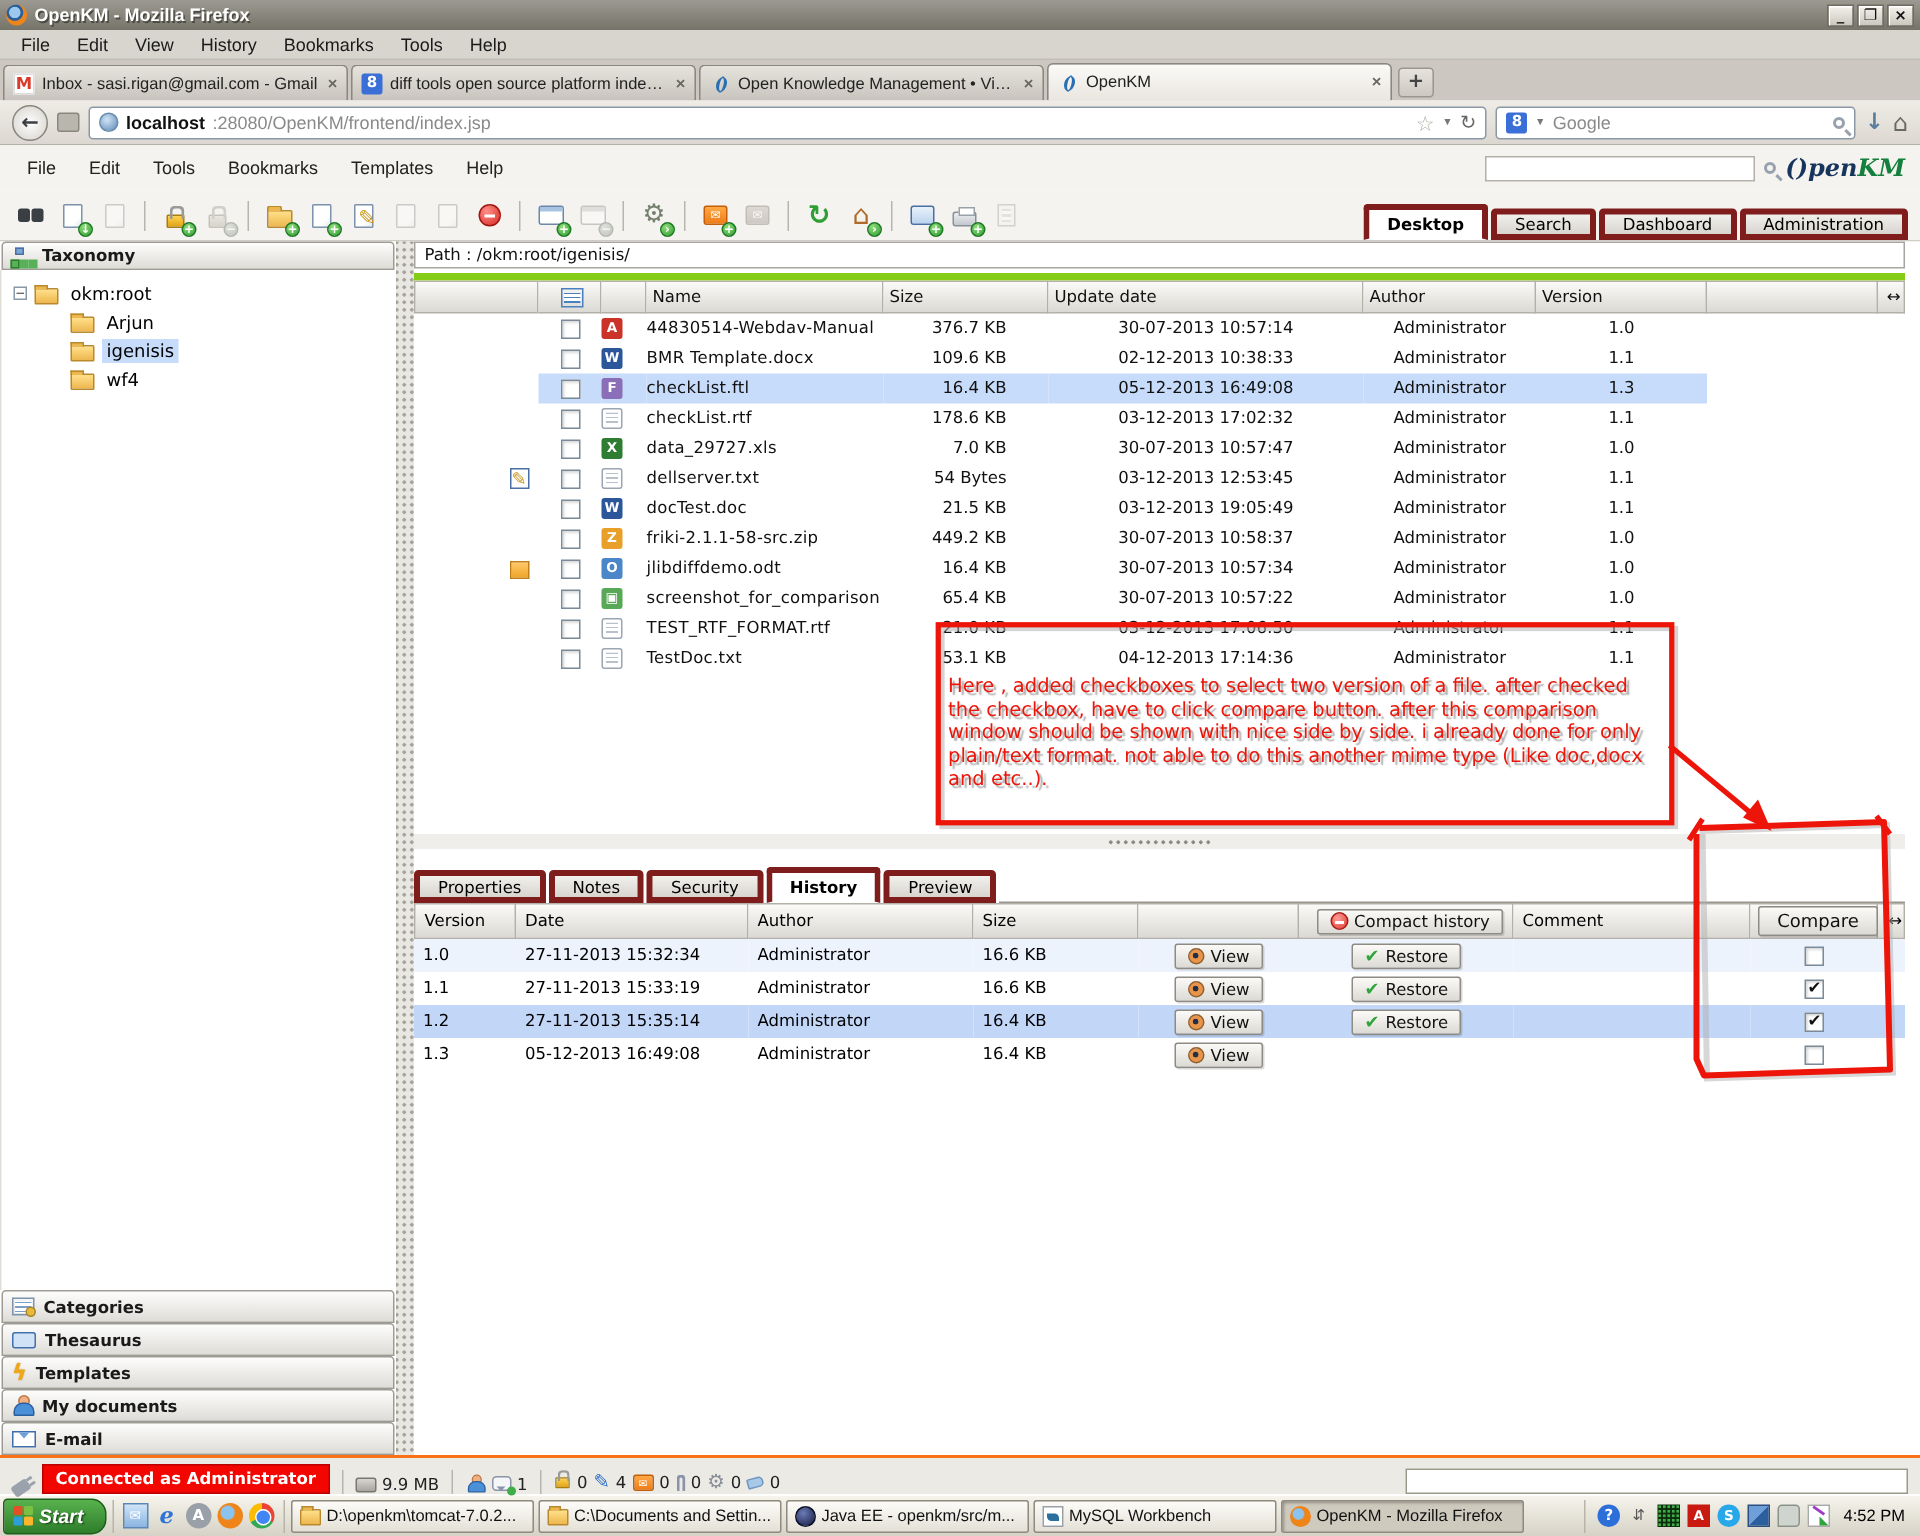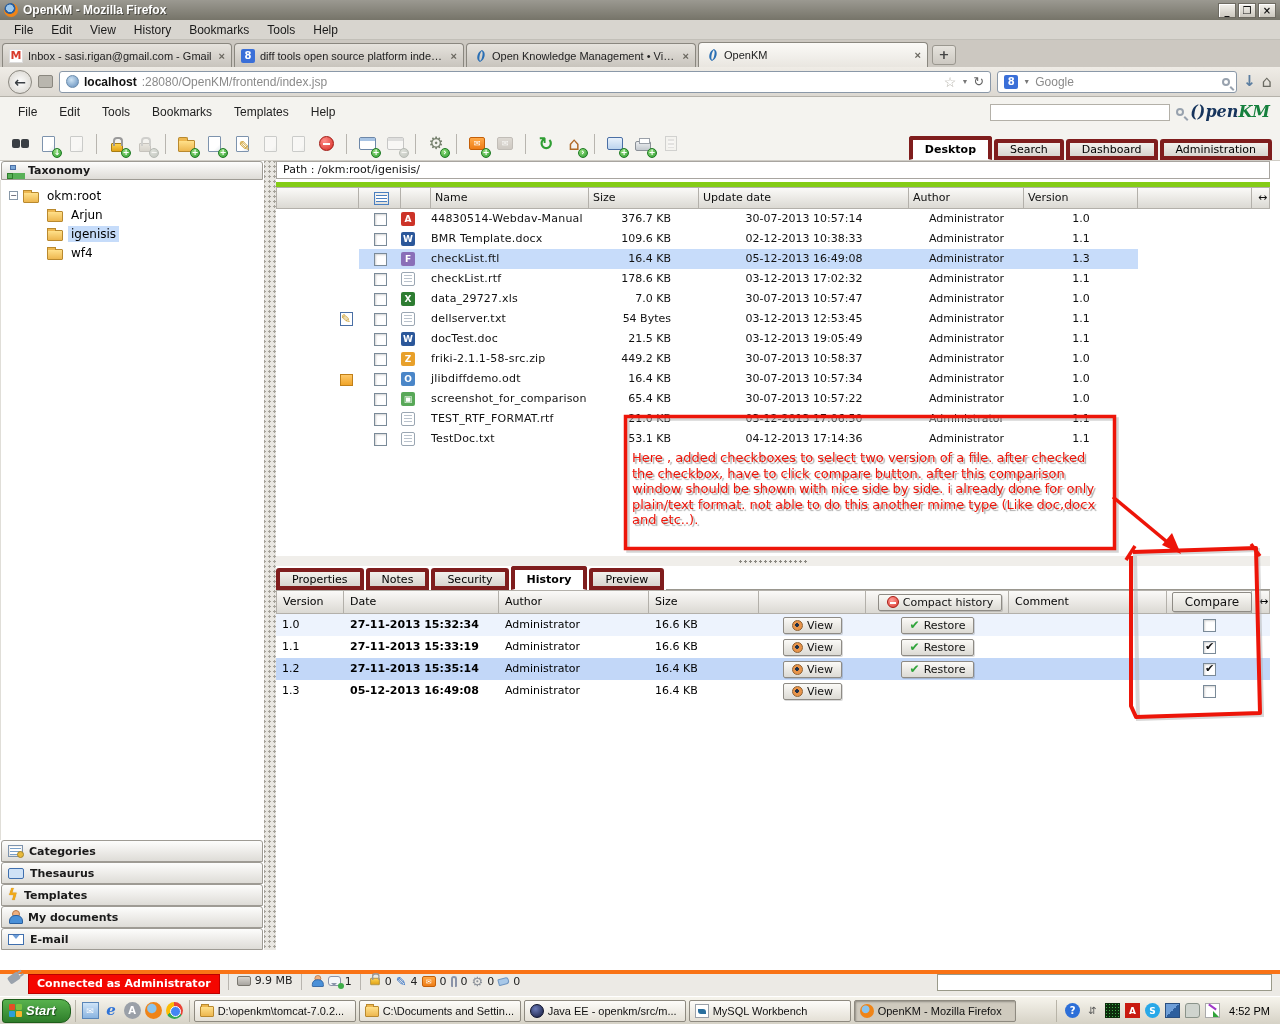--- a/index.html
+++ b/index.html
@@ -192,28 +192,28 @@
            padding:2px; background-color:#fff; border:1px solid #9aa6b2; color:transparent; }
   .flagico { width:13px; height:14px; }
   .flag-edit { background:#fff; border:1px solid #4a6fa5; position:relative; }
   .flag-edit::after { content:"✎"; position:absolute; left:0px; top:-1px; font:12px "DejaVu Sans",sans-serif; color:#c8961c; }
   .flag-note { background:linear-gradient(#ffc96a,#f0a428); border:1px solid #c07f18; height:12px; margin-top:1px; }
 
   .hsplit { height:10px; flex:none; display:flex; align-items:center; justify-content:center; background:#f0eeea; }
   .hsplit .grip { width:70px; height:5px; background-image:radial-gradient(#8a8780 1px, transparent 1.2px);
                   background-size:5px 5px; }
 
-  .dtabs { height:24px; flex:none; display:flex; align-items:flex-end; }
+  .dtabs { height:36px; flex:none; display:flex; align-items:flex-end; }
   .dtab { height:22px; padding:0 12px; display:flex; align-items:center; background:linear-gradient(#f2f0ec,#d8d5cf);
           border:4px solid #7f1d1d; margin-right:2px; border-radius:3px 3px 0 0; font:11px "DejaVu Sans",sans-serif; }
   .dtab.active { background:#fff; font-weight:bold; border-bottom:1px solid #fff; height:24px; }
   .dtabs .dfill { flex:1; border-bottom:1px solid #9a978f; height:100%; }
 
   .history-area { flex:1; min-height:0; }
-  .hc-ver{width:68px;} .hc-date{width:155px;font-weight:bold;} .hc-author{width:150px;} .hc-size{width:110px;}
+  .hc-ver{width:68px;} .hc-date{width:155px;} .hc-author{width:150px;} .hc-size{width:110px;}
   .hc-view{width:107px; justify-content:center;} .hc-restore{width:143px; justify-content:center;}
   .hc-comment{width:158px;} .hc-compare{width:85px; justify-content:center;} .hc-rs{width:18px; justify-content:center; font-size:12px;}
   .hthead { display:flex; height:24px; }
   .hthead > div { background:linear-gradient(#fbfaf8,#dbd9d3); border:1px solid #b3b0aa; border-left:none;
                   font:11px/22px "DejaVu Sans",sans-serif; padding-left:6px; display:flex; align-items:center; gap:4px; }
   .hthead > div:first-child { border-left:1px solid #b3b0aa; }
   .hrow { display:flex; height:22px; align-items:center; font:11px/22px "DejaVu Sans",sans-serif; }
   .hrow > div { height:22px; display:flex; align-items:center; padding-left:6px; }
   .hrow .hc-view, .hrow .hc-restore, .hrow .hc-compare { justify-content:center; padding-left:0; }
   .hrow.alt > div { background:#edf3fd; }
@@ -224,22 +224,22 @@
          box-shadow:1px 1px 0 rgba(0,0,0,.15); }
   .btn-compare { font-size:12px; padding:2px 12px; }
   .eye { width:11px; height:11px; border-radius:50%; border:1px solid #906030;
          background:radial-gradient(circle at 45% 45%, #203048 0 25%, #e8944a 30% 75%, #b86a28 80%); }
   .chk-green { color:#2fa43a; font:bold 12px/12px "DejaVu Sans",sans-serif; }
   .cmp-minus { width:12px; height:12px; border-radius:50%; background:radial-gradient(circle at 38% 32%, #ff9d98, #dc3a30);
                border:1px solid #a81a12; position:relative; flex:none; }
   .cmp-minus::after { content:""; position:absolute; left:2px; top:5px; width:6px; height:2px; background:#fff; }
 
   
-  .okm-status { height:26px; flex:none; background:#eceae5; border-top:4px solid #f97316; display:flex; align-items:flex-start;
-                padding:0 8px; gap:8px; font:11px "DejaVu Sans",sans-serif;margin-top:20px; }
+  .okm-status { height:26px; flex:none; background:#eceae5; border-top:2px solid #f97316; display:flex; align-items:flex-end;
+                padding:0 8px; gap:8px; font:11px "DejaVu Sans",sans-serif; }
   .conn-badge { background:#f40600; color:#fff; font:bold 11px/16px "DejaVu Sans",sans-serif; padding:1px 8px; border:1px solid #b00; }
   .st-sep { width:1px; height:16px; background:#b8b5af; }
   .st-item { display:flex; align-items:center; gap:4px; }
   .s-plug { width:12px; height:8px; background:#9aa2ac; border-radius:2px; position:relative; transform:rotate(-35deg); }
   .s-plug::after { content:""; position:absolute; right:-4px; top:1px; width:4px; height:2px; background:#9aa2ac; box-shadow:0 4px 0 #9aa2ac; }
   .s-mem { width:14px; height:10px; background:linear-gradient(#d8d5cf,#a8a5a0); border:1px solid #7a776f; border-radius:2px; }
   .s-user { transform:scale(.85); }
   .s-chat { width:13px; height:10px; background:#f4f6f8; border:1px solid #8a93a8; border-radius:3px; position:relative; }
   .s-chat::before { content:""; position:absolute; bottom:-4px; left:2px; border:3px solid transparent; border-top-color:#8a93a8; }
   .s-chat::after { content:""; position:absolute; right:-4px; bottom:-4px; width:6px; height:6px; border-radius:50%; background:#3fae49; }

